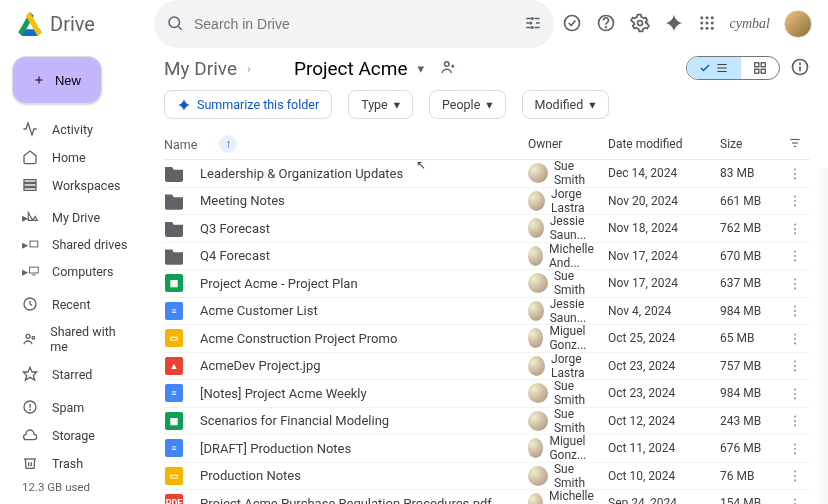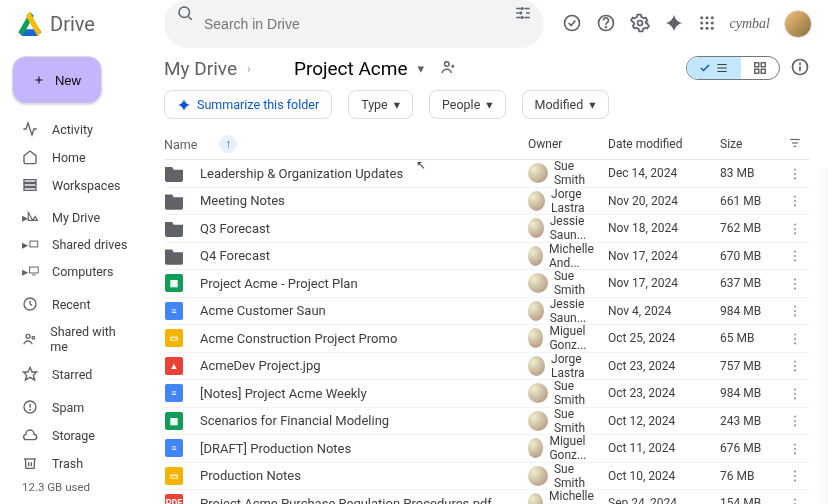--- a/index.html
+++ b/index.html
@@ -1,23 +1,23 @@
 <!DOCTYPE html>
 <html><head>
 <meta charset="utf-8">
 <style>
 * { box-sizing: border-box; margin: 0; padding: 0; }
 body { font-family: 'Google Sans', Roboto, Arial, sans-serif; font-size: 13px; color: #3c4043; background: #fff; overflow: hidden; }
 
 
-.header { display: flex; align-items: center; height: 48px; padding: 0 16px; gap: 18px; }
+.header { display: flex; align-items: center; height: 48px; padding: 0 16px; gap: 8px; }
 .logo-wrap { display: flex; align-items: center; gap: 6px; width: 130px; }
 .logo { width: 28px; height: 24px; }
 .product { font-size: 20px; color: #5f6368; }
-.searchbar { flex: 1; max-width: 580px; display: flex; background: #f1f3f4; border-radius: 24px; height: 48px; padding: 0 8px; }
+.searchbar { flex: 1; max-width: 580px; display: flex; align-items: center; background: #f1f3f4; border-radius: 24px; height: 48px; padding: 0 8px; }
 .searchbar .icon { color: #5f6368; padding: 4px; }
 .searchbar input { flex: 1; border: none; background: transparent; font-size: 14px; outline: none; color: #3c4043; padding: 0 6px; }
 .header-icons { margin-left: auto; display: flex; align-items: center; gap: 14px; color: #5f6368; }
 .cymbal { font-family: Georgia, serif; font-style: italic; font-size: 14px; color: #5f6368; }
 .avatar { width: 28px; height: 28px; border-radius: 50%; background: linear-gradient(135deg,#f0c27b,#8a6d3b); border: 1px solid #ddd; }
 
 
 .body { display: flex; height: calc(504px - 48px); }
 .sidebar { width: 146px; padding: 8px 8px 8px 12px; display: flex; flex-direction: column; gap: 2px; }
 .new-btn { display: inline-flex; align-items: center; gap: 10px; background: #c4b5fd; border: 1px solid #dadce0; border-radius: 14px; padding: 14px 20px; font-size: 13px; font-weight: 500; box-shadow: 0 1px 2px rgba(60,64,67,.2); margin-bottom: 10px; cursor: pointer; width: 90px;}
@@ -397,21 +397,21 @@
           </div>
           <div class="col-date">Nov 17, 2024</div>
           <div class="col-size">637 MB</div>
           <div class="col-menu">⋮</div>
         </div>
         <div class="row">
           <div class="col-name">
             <span class="file-icon-wrap">
               <span class="file-icon docs">≡</span>
             </span>
-            <span>Acme Customer Saun</span>
+            <span>Acme Customer List</span>
           </div>
           <div class="col-owner">
             <span class="owner-avatar"></span>
             <span>Jessie Saun...</span>
           </div>
           <div class="col-date">Nov 4, 2024</div>
           <div class="col-size">984 MB</div>
           <div class="col-menu">⋮</div>
         </div>
         <div class="row">

